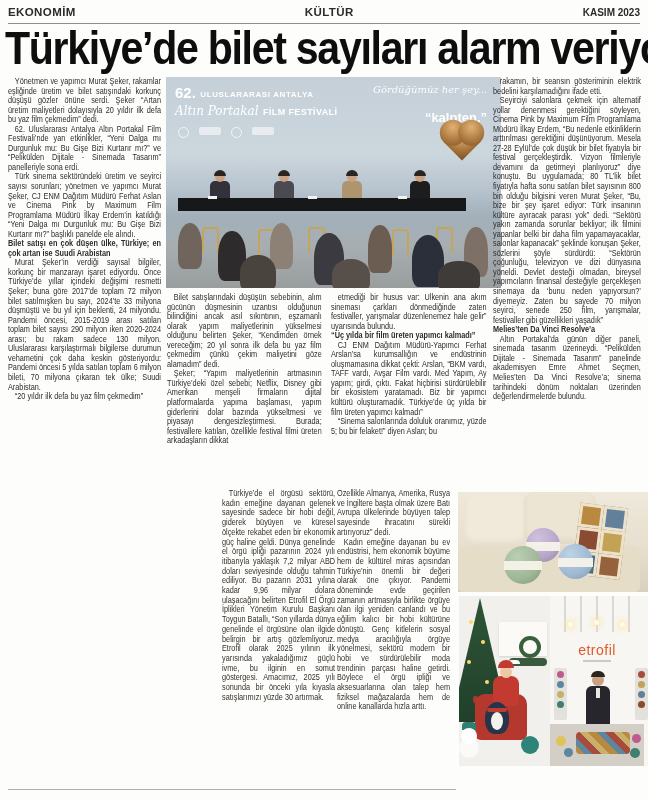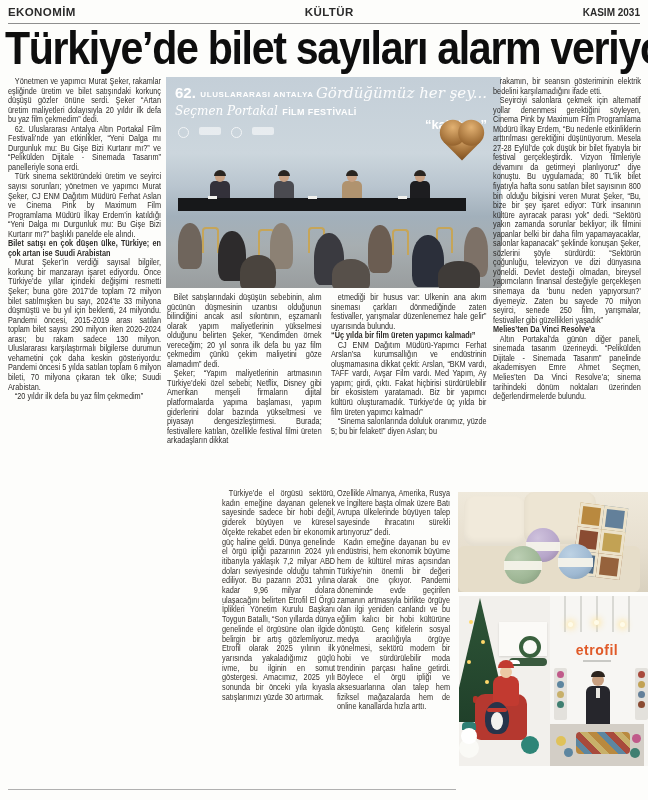--- a/index.html
+++ b/index.html
@@ -30,21 +30,21 @@
 
   
   .fest{position:absolute;left:166px;top:77px;width:327px;height:211px;overflow:hidden;
         background:linear-gradient(180deg,#c4cfd8 0%,#ccd6dd 36%,#b9c5cf 52%,#a2b0bb 66%,#a7aeb1 80%,#999d9e 100%);}
   .fest .title{position:absolute;left:9px;top:6px;color:#fff;}
   .fest .n62{font-size:15px;font-weight:800;vertical-align:-1px;}
   .fest .t1{font-size:8px;font-weight:800;letter-spacing:.6px;}
   .fest .t2i{font-family:"DejaVu Serif",serif;font-style:italic;font-size:12px;}
   .fest .t2b{font-size:9px;font-weight:800;letter-spacing:.4px;}
   .fest .slogan{position:absolute;right:14px;top:7px;text-align:right;color:#fff;}
-  .fest .scr{font-family:"DejaVu Serif",serif;font-style:italic;font-size:15px;opacity:.95;}
+  .fest .scr{font-family:"DejaVu Serif",serif;font-style:italic;font-size:10px;opacity:.95;}
   .fest .kal{font-size:13px;font-weight:800;margin-top:15px;}
   .heart{position:absolute;right:26px;top:52px;width:26px;height:26px;transform:rotate(45deg);
          background:radial-gradient(circle at 35% 35%,#e2b172,#9c6a33 70%,#7c4f22);}
   .heart:before,.heart:after{content:"";position:absolute;width:26px;height:26px;border-radius:50%;
          background:radial-gradient(circle at 35% 35%,#e2b172,#9c6a33 70%,#7c4f22);}
   .heart:before{left:-13px;top:0;} .heart:after{top:-13px;left:0;}
   .fest .logos{position:absolute;left:12px;top:50px;display:flex;gap:10px;opacity:.75;}
   .fest .logos i{display:block;width:9px;height:9px;border:1.5px solid #fff;border-radius:50%;}
   .fest .logos b{display:block;width:22px;height:8px;background:rgba(255,255,255,.75);border-radius:2px;}
   .ptable{position:absolute;left:12px;top:121px;width:288px;height:13px;background:#17181a;}
@@ -95,21 +95,21 @@
   .penguin:after{content:"";position:absolute;left:9px;top:6px;width:6px;height:4px;background:#e08a2e;border-radius:2px;}
   .scarf{position:absolute;left:28px;top:112px;width:20px;height:4px;background:#c23a30;border-radius:2px;z-index:3;}
   .snowman{position:absolute;left:2px;top:132px;width:16px;height:16px;background:#fff;border-radius:50%;box-shadow:0 12px 0 2px #fafaf6;}
   .snowhat{position:absolute;left:3px;top:126px;width:14px;height:8px;background:#2e7f74;border-radius:4px 4px 0 0;}
   .tealtoy{position:absolute;left:62px;top:140px;width:18px;height:18px;background:#2e8577;border-radius:50%;}
   #ph-store{left:550px;top:596px;width:94px;height:170px;background:#f7f6f3;}
   .ceiling{position:absolute;left:0;top:0;width:94px;height:36px;background:#ececе8;
            background-image:repeating-linear-gradient(90deg,transparent 0 14px,#d9d9d4 14px 16px);}
   .spot{position:absolute;width:5px;height:5px;border-radius:50%;background:#fffbe8;box-shadow:0 0 6px 2px rgba(255,230,160,.9);}
   .brandsign{position:absolute;left:0;top:46px;width:94px;text-align:center;
-             font-size:14px;font-weight:700;color:#e05a28;letter-spacing:.5px;}
+             font-size:14px;font-weight:400;color:#e05a28;letter-spacing:.5px;}
   .brandsub{position:absolute;left:33px;top:64px;width:28px;height:2px;background:#c9c9c5;}
   .rack{position:absolute;top:72px;width:13px;height:52px;background:#e3e1dc;border-radius:2px;}
   .rack i{display:block;width:7px;height:7px;border-radius:50%;margin:3px auto 0;}
   .owner{position:absolute;left:36px;top:90px;width:24px;height:38px;background:#26262c;border-radius:6px 6px 0 0;}
   .owner:before{content:"";position:absolute;left:6px;top:-12px;width:12px;height:12px;border-radius:50%;background:#c9a080;}
   .owner:after{content:"";position:absolute;left:5px;top:-15px;width:14px;height:6px;border-radius:7px 7px 0 0;background:#2c241e;}
   .shirt{position:absolute;left:46px;top:92px;width:4px;height:10px;background:#e9e7e2;z-index:2;}
   .stable{position:absolute;left:0;top:128px;width:94px;height:42px;background:#d3cec6;}
   .sblanket{position:absolute;left:26px;top:136px;width:54px;height:22px;border-radius:4px;
             background:repeating-linear-gradient(45deg,#b9893f 0 6px,#5d86a0 6px 12px,#a84a3c 12px 18px,#c8b06a 18px 24px);}
@@ -121,31 +121,31 @@
   .footer .pg{color:#a39a8b;font-weight:700;}
 </style>
 </head>
 <body>
 
 <div class="page">
 
   <div class="masthead">
     <span class="sec">EKONOMİM</span>
     <span class="sec">KÜLTÜR</span>
-    <span class="date">KASIM 2031</span>
+    <span class="date">KASIM 2023</span>
   </div>
   <div class="head-rule"></div>
 
   <h1 class="headline">Türkiye’de bilet sayıları alarm veriyor!</h1>
 
   <div class="fest photo">
     <div class="title">
       <span class="n62">62.</span>
       <span class="t1">ULUSLARARASI ANTALYA</span><br>
-      <span class="t2i">Seçmen Portakal</span>
+      <span class="t2i">Altın Portakal</span>
       <span class="t2b">FİLM FESTİVALİ</span>
     </div>
     <div class="slogan">
       <div class="scr">Gördüğümüz her şey...</div>
       <div class="kal">“kalpten.”</div>
     </div>
     <div class="heart"></div>
     <div class="logos">
         <i></i>
         <b></b>

